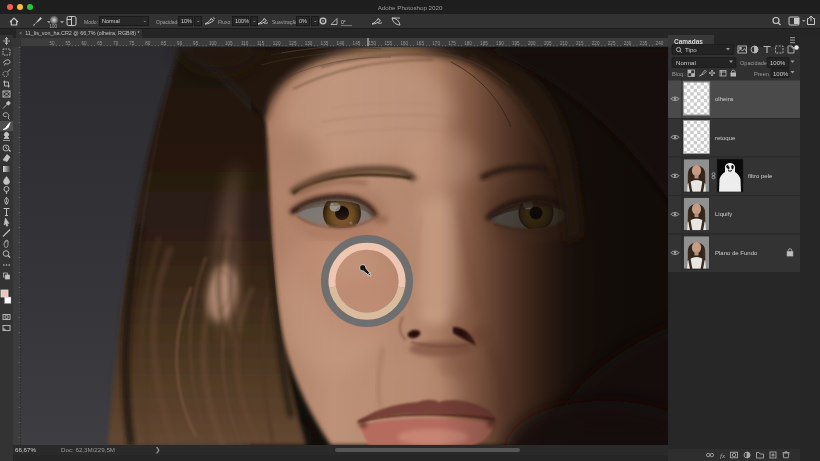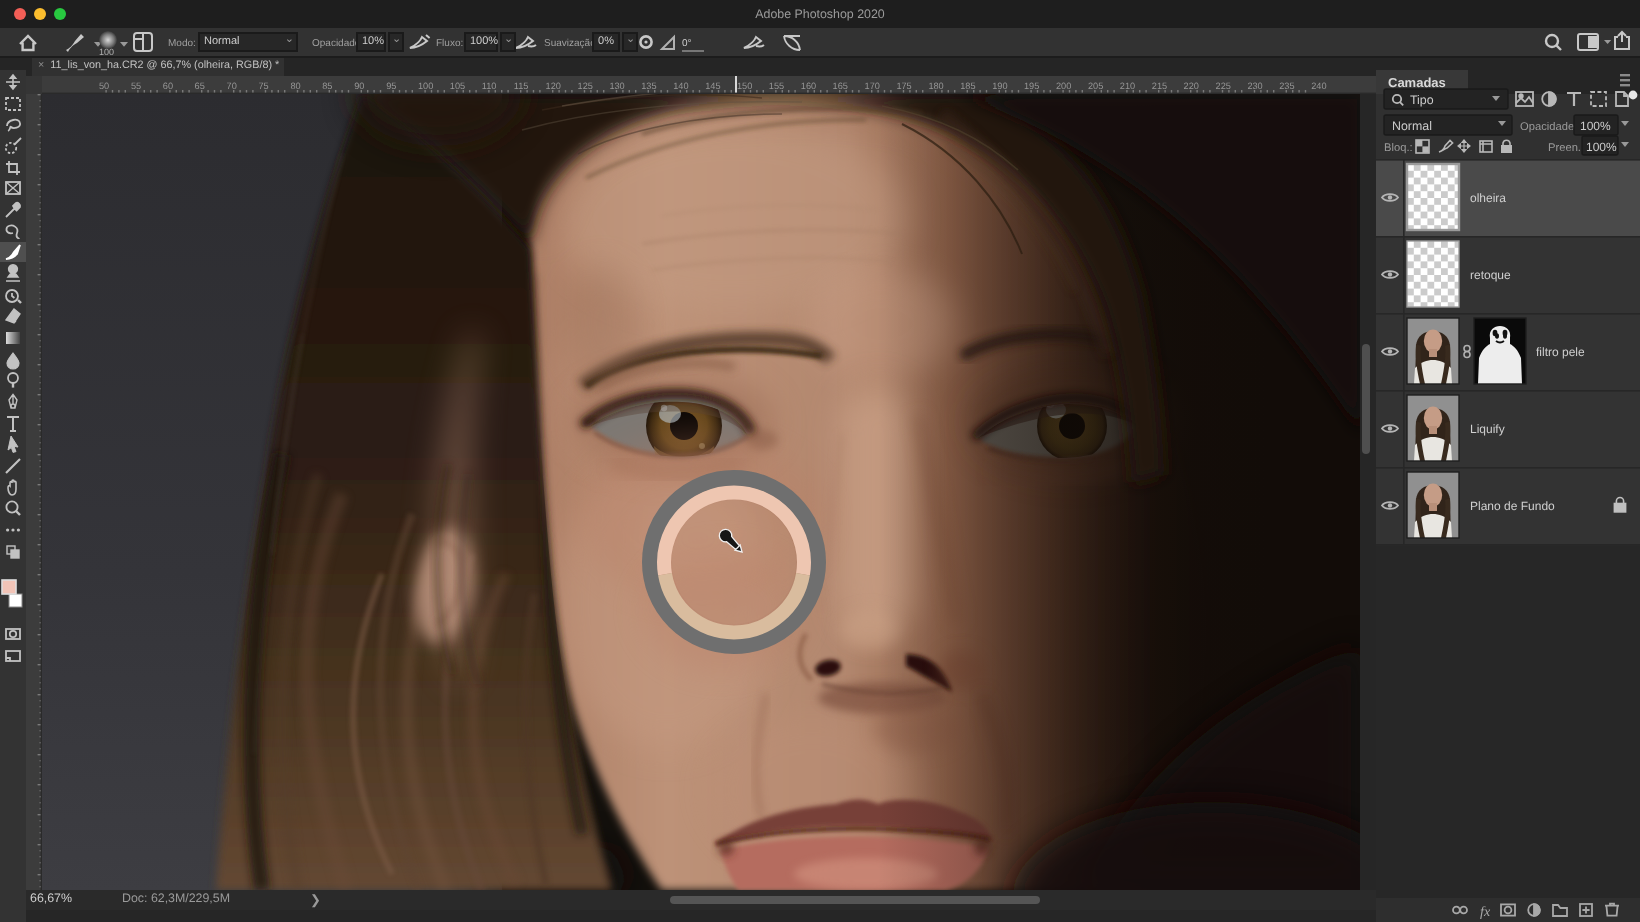--- a/index.html
+++ b/index.html
@@ -18,21 +18,21 @@
     padding:0 2px; }
   #tabrow { left:0; top:29px; width:820px; height:9px; background:#252525; }
   #doctab { position:absolute; left:16px; top:0; height:9px; width:126px;
     background:#313131; color:#c2c2c2; font-size:5.4px; line-height:9px; white-space:nowrap; }
   #ruler { left:13px; top:38px; width:675px; height:9px; background:#3c3c3c; }
   #vruler { left:13px; top:47px; width:8px; height:398px; background:#3c3c3c; }
   #rulcorner { left:13px; top:38px; width:8px; height:9px; background:#353535; }
   #toolbar { left:0; top:35px; width:13px; height:426px; background:#333333; }
   #canvas { left:21px; top:47px; width:660px; height:398px; background:#141110; }
   #statusbar { left:13px; top:445px; width:675px; height:10px; background:#2a2a2a; }
-  #panel { left:688px; top:35px; width:132px; height:426px; background:#3b82f6; }
+  #panel { left:668px; top:35px; width:132px; height:426px; background:#3b82f6; }
 </style>
 </head>
 <body>
 <div class="abs" id="titlebar">
   <div class="tl" style="left:7px;background:#f35f57"></div>
   <div class="tl" style="left:17px;background:#fbbd2e"></div>
   <div class="tl" style="left:27px;background:#28c840"></div>
   <div id="title">Adobe Photoshop 2020</div>
 </div>
 <div class="abs" id="optbar">

